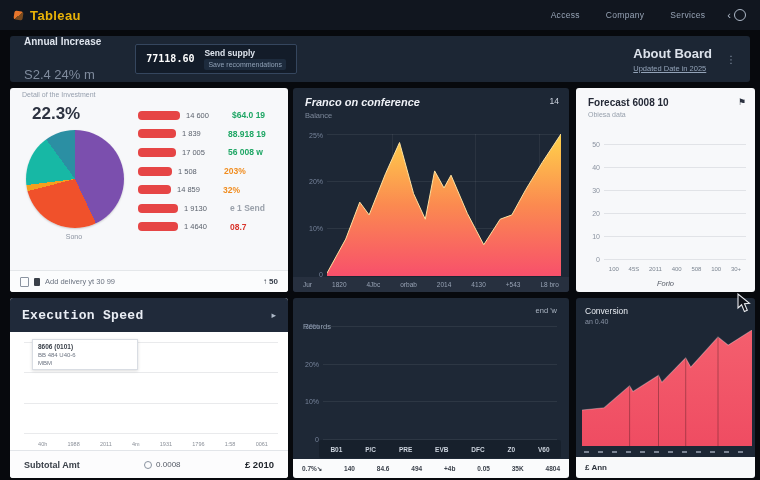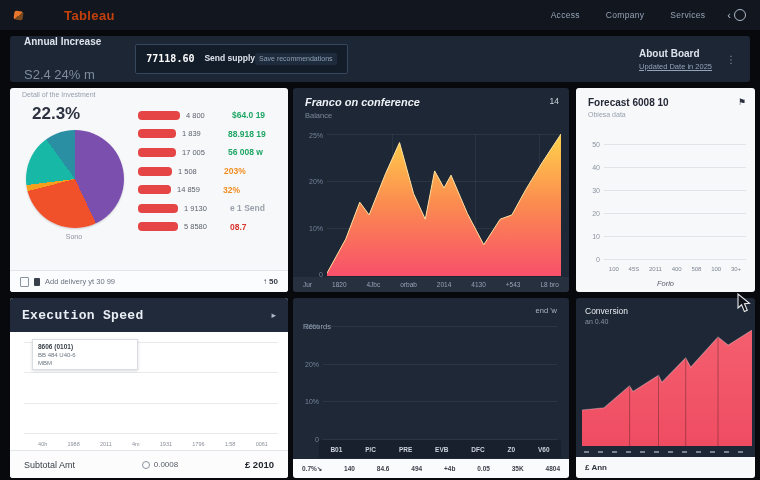--- a/index.html
+++ b/index.html
@@ -4,40 +4,40 @@
 <style>
   html,body{margin:0;padding:0;background:#000;}
   body{font-family:"Liberation Sans",sans-serif;-webkit-font-smoothing:antialiased;}
   .screen{position:relative;width:760px;height:480px;background:#07090d;overflow:hidden;}
 
   
   .topbar{position:absolute;left:0;top:0;width:760px;height:30px;background:#11161f;
           display:flex;align-items:center;padding:0 14px;box-sizing:border-box;}
   .logo{width:9px;height:9px;margin-right:7px;border-radius:2px;
         background:linear-gradient(135deg,#e8762c 0 50%,#7a4a1e 50% 100%);transform:rotate(8deg);}
-  .app-title{color:#c2410c;font-size:13px;font-weight:700;letter-spacing:.4px;margin-left:34px;}
+  .app-title{color:#eab308;font-size:13px;font-weight:700;letter-spacing:.4px;}
   .topnav{margin-left:auto;display:flex;align-items:center;gap:26px;}
   .topnav span{color:#97a3b5;font-size:8.5px;letter-spacing:.3px;cursor:pointer;}
   .ring-wrap{display:flex;align-items:center;gap:3px;margin-left:22px;color:#aeb9c8;font-size:11px;}
   .ring{width:10px;height:10px;border:1.5px solid #aeb9c8;border-radius:50%;}
 
   
   .infobar{position:absolute;left:10px;top:36px;width:740px;height:46px;background:#1c2634;
            border-radius:3px;display:flex;align-items:center;box-sizing:border-box;padding:0 14px;}
   .ib-left .t{color:#dde3ec;font-size:10px;font-weight:700;}
   .ib-left .s{color:#7f8b9d;font-size:13px;margin-top:20px;}
   .metric-box{margin-left:34px;display:flex;align-items:center;gap:10px;background:#131c29;
               border:1px solid #35465e;border-radius:2px;padding:4px 10px;height:30px;box-sizing:border-box;}
   .metric-nums{display:flex;line-height:1.2;}
   .metric-nums b{color:#fff;font-size:10px;font-family:"DejaVu Sans Mono",monospace;}
-  .metric-texts{display:flex;flex-direction:row;line-height:1.35;justify-content:flex-end;}
+  .metric-texts{display:flex;flex-direction:column;line-height:1.35;justify-content:flex-end;}
   .metric-texts .l1{color:#dfe5ee;font-size:8.5px;font-weight:700;}
   .metric-texts .l2{color:#8fa0b5;font-size:7px;background:#1d2b3d;padding:1px 4px;border-radius:2px;}
   .ib-right{margin-left:auto;text-align:left;margin-right:14px;}
-  .ib-right .t{color:#dce2eb;font-size:10px;font-weight:700;}
+  .ib-right .t{color:#dce2eb;font-size:13px;font-weight:700;}
   .ib-right .s{color:#93a3b8;font-size:7.5px;margin-top:3px;text-decoration:underline;}
   .ib-icon{color:#8593a6;font-size:10px;}
 
   
   .panel{position:absolute;border-radius:3px;overflow:hidden;box-sizing:border-box;}
   #p-cost{left:10px;top:88px;width:278px;height:204px;background:#f7f8fa;}
   #p-finance{left:293px;top:88px;width:276px;height:204px;background:#1d2735;}
   #p-forecast{left:576px;top:88px;width:179px;height:204px;background:#f7f8fa;}
   #p-execution{left:10px;top:298px;width:278px;height:180px;background:#ffffff;}
   #p-records{left:293px;top:298px;width:276px;height:180px;background:#1e2836;}
@@ -115,21 +115,21 @@
   #exBars{position:absolute;left:18px;right:10px;top:8px;bottom:16px;}
   #exBars .sbar{width:13px;}
   #exX{left:18px;right:10px;bottom:2px;height:9px;}
   #exX span{color:#8a8f98;font-size:5.5px;}
   .legendbox{position:absolute;left:22px;top:7px;width:94px;background:rgba(255,255,255,.93);
              border:1px solid #d9dde3;box-shadow:0 1px 3px rgba(0,0,0,.15);padding:3px 5px;z-index:2;}
   .legendbox .l1{font-size:6.5px;font-weight:700;color:#3a4049;}
   .legendbox .l2,.legendbox .l3{font-size:6px;color:#6b7380;margin-top:2px;}
   .p4-footer{position:absolute;left:0;right:0;bottom:0;height:28px;background:#fcfcfd;
              border-top:1px solid #e2e5e9;display:flex;align-items:center;padding:0 14px;box-sizing:border-box;}
-  .p4f-left{color:#3a4049;font-size:9px;font-weight:400;}
+  .p4f-left{color:#3a4049;font-size:9px;font-weight:700;}
   .p4f-center{margin:0 auto;color:#555b66;font-size:8px;display:flex;align-items:center;gap:4px;}
   .dotic{width:6px;height:6px;border:1px solid #8a93a0;border-radius:50%;}
   .p4f-right{color:#23282f;font-size:9.5px;font-weight:700;}
 
   
   .p5-title{position:absolute;left:10px;top:24px;color:#93a0b2;font-size:7.5px;}
   .p5-corner{position:absolute;right:12px;top:8px;color:#aab4c2;font-size:7.5px;}
   #recGrid{left:30px;right:12px;top:28px;bottom:38px;}
   #recY{left:4px;top:25px;bottom:35px;width:22px;}
   #recBars{position:absolute;left:34px;right:16px;top:28px;bottom:38px;}
@@ -195,21 +195,21 @@
     <div class="p1-sub">Detail of the Investment</div>
     <div class="p1-body">
       <div class="p1-left">
         <div class="p1-big">22.3%</div>
         <div class="pie" id="pie" style="background: conic-gradient(rgb(123, 79, 174) 0%, rgb(123, 79, 174) 43%, rgb(240, 81, 43) 43%, rgb(240, 81, 43) 71%, rgb(245, 159, 30) 71%, rgb(245, 159, 30) 73%, rgb(23, 184, 165) 73%, rgb(23, 184, 165) 90%, rgb(43, 143, 163) 90%, rgb(43, 143, 163) 100%);"></div>
         <div class="pie-label">Sono</div>
       </div>
       <div class="p1-rows" id="costRows">
           <div class="p1row">
             <span class="p1bar" style="width: 42px;"></span>
-            <span class="p1amt">4 800</span>
+            <span class="p1amt">14 600</span>
             <span class="p1val" style="color: rgb(30, 166, 100);">$64.0 19</span>
           </div>
           <div class="p1row">
             <span class="p1bar" style="width: 38px;"></span>
             <span class="p1amt">1 839</span>
             <span class="p1val" style="color: rgb(30, 166, 100);">88.918 19</span>
           </div>
           <div class="p1row">
             <span class="p1bar" style="width: 38px;"></span>
             <span class="p1amt">17 005</span>
@@ -225,21 +225,21 @@
             <span class="p1amt">14 859</span>
             <span class="p1val" style="color: rgb(240, 140, 30);">32%</span>
           </div>
           <div class="p1row">
             <span class="p1bar" style="width: 40px;"></span>
             <span class="p1amt">1 9130</span>
             <span class="p1val" style="color: rgb(154, 161, 171);">e 1 Send</span>
           </div>
           <div class="p1row">
             <span class="p1bar" style="width: 40px;"></span>
-            <span class="p1amt">5 8580</span>
+            <span class="p1amt">1 4640</span>
             <span class="p1val" style="color: rgb(217, 52, 43);">08.7</span>
           </div>
         </div>
     </div>
     <div class="p1-footer">
       <span class="ic-copy"></span>
       <span class="ic-pin"></span>
       <span class="p1f-text">Add delivery yt 30 99</span>
       <span class="p1f-right">↑ 50</span>
     </div>

